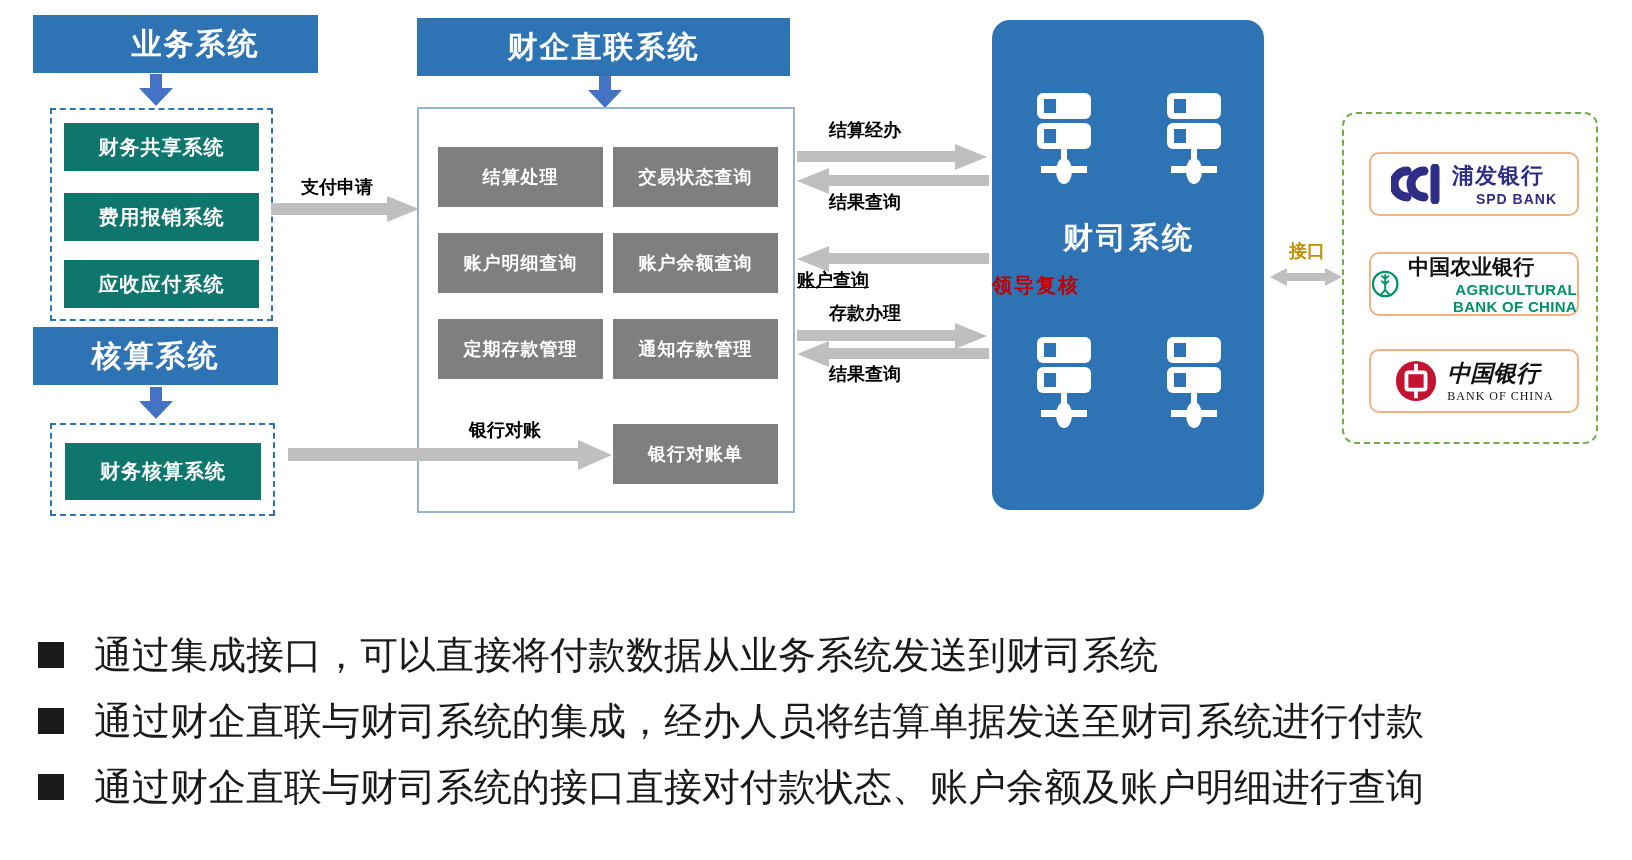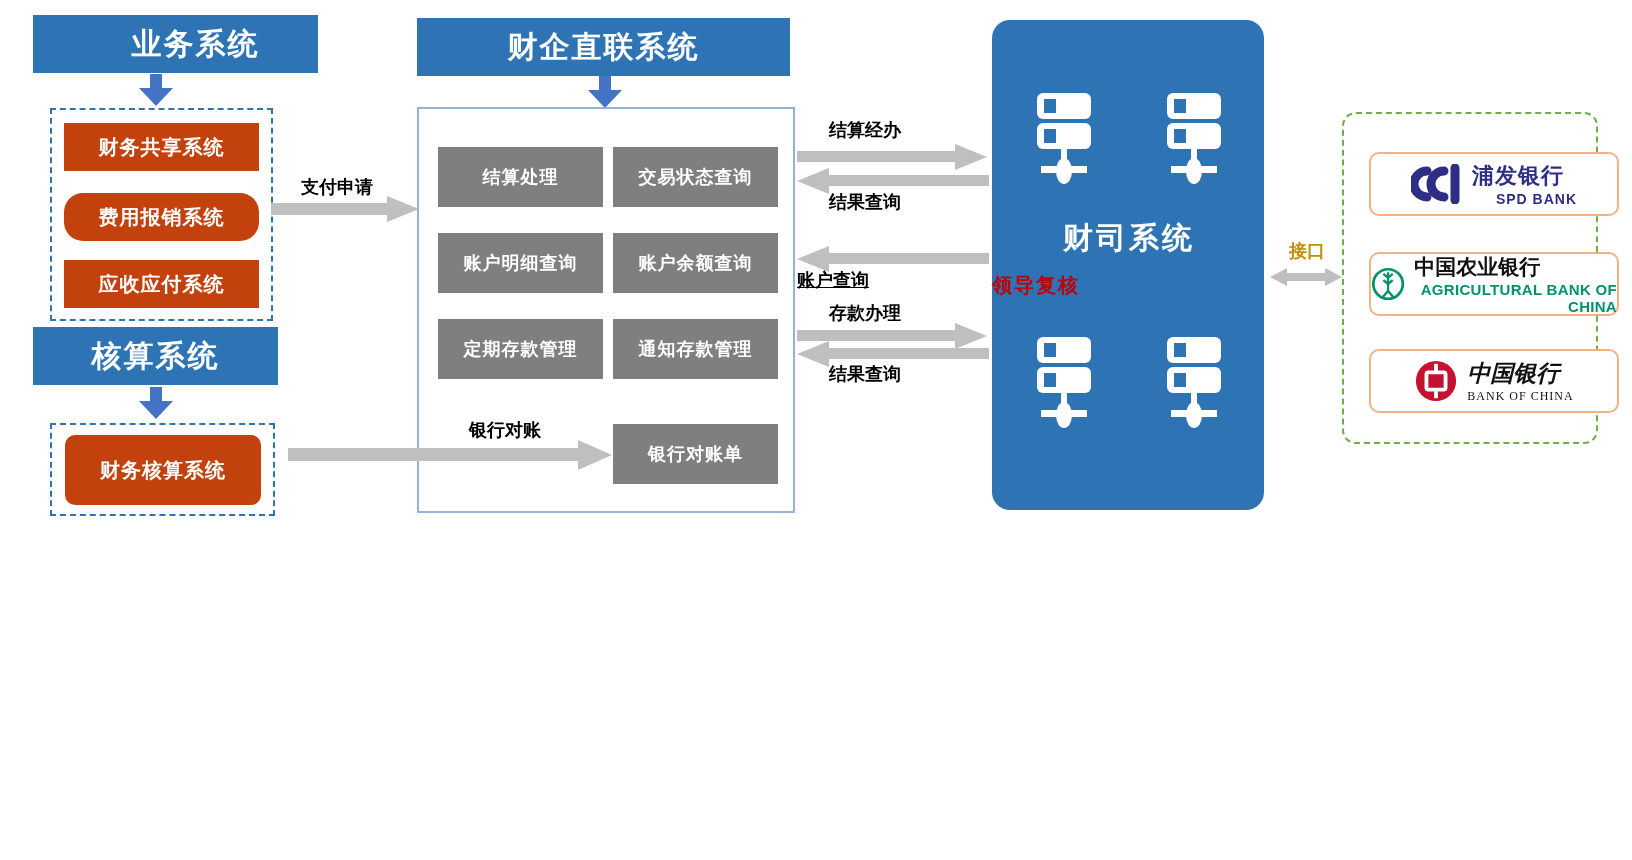--- a/index.html
+++ b/index.html
@@ -8,38 +8,38 @@
   .abs{position:absolute;}
   
   .hdr{background:#2E74B5;color:#fff;font-weight:bold;font-size:30px;letter-spacing:2px;
        display:flex;align-items:center;justify-content:center;}
   
   .darr{width:34px;height:32px;}
   
   .dash{border:2px dashed #2E74B5;background:#fff;box-sizing:border-box;}
   .gdash{border:2px dashed #70AD47;background:#fff;box-sizing:border-box;border-radius:14px;}
   
-  .green{background:#c2410c;color:#fff;font-weight:bold;font-size:20px;letter-spacing:1px;
+  .green{background:#0f766e;color:#fff;font-weight:bold;font-size:20px;letter-spacing:1px;
          display:flex;align-items:center;justify-content:center;}
   
   .mod{background:#7F7F7F;color:#fff;font-weight:bold;font-size:18px;letter-spacing:1px;
        display:flex;align-items:center;justify-content:center;width:165px;height:60px;}
   
   .mbox{border:2px solid #95B3D7;background:#fff;box-sizing:border-box;}
   
   .tbox{background:#2E74B5;border-radius:18px;}
   
   .abody{background:#BFBFBF;}
   .ahead-r{width:0;height:0;border-top:13px solid transparent;border-bottom:13px solid transparent;
            border-left:32px solid #BFBFBF;}
   .ahead-l{width:0;height:0;border-top:13px solid transparent;border-bottom:13px solid transparent;
            border-right:32px solid #BFBFBF;}
   .alabel{font-weight:bold;font-size:18px;color:#000;text-align:center;width:110px;}
   
-  .bankcard{position:absolute;left:25px;width:250px;height:64px;border:2px solid #F4B183;
+  .bankcard{position:absolute;left:25px;width:210px;height:64px;border:2px solid #F4B183;
             border-radius:10px;background:#fff;box-sizing:border-box;
             display:flex;align-items:center;justify-content:center;gap:9px;}
   .bank-cn-spd{color:#2F2E87;font-size:22px;font-weight:bold;letter-spacing:1px;}
   .bank-en-spd{color:#2F2E87;font-size:14px;font-weight:bold;letter-spacing:1px;margin-left:24px;}
   .bank-cn-serif{font-family:"Liberation Serif",serif;color:#111;font-size:21px;font-weight:bold;}
   .bank-en-abc{color:#00926A;font-size:15px;font-weight:bold;letter-spacing:0.3px;text-align:right;}
   .bank-en-boc{font-family:"Liberation Serif",serif;color:#111;font-size:12px;letter-spacing:1px;}
   
   .bullet-row{display:flex;align-items:center;height:66px;}
   .bullet-sq{width:26px;height:26px;background:#1a1a1a;margin-right:30px;flex:none;}
@@ -52,30 +52,30 @@
 <body>
 
 <div id="canvas">
 
   <div class="abs hdr" style="left:33px;top:15px;width:245px;height:58px;padding-left:40px;">业务系统</div>
   <svg class="abs darr" style="left:139px;top:74px;" viewBox="0 0 34 32">
     <polygon points="11,0 23,0 23,14 34,14 17,32 0,14 11,14" fill="#4472C4"></polygon>
   </svg>
   <div class="abs dash" style="left:50px;top:108px;width:223px;height:213px;">
     <div class="green abs" style="left:12px;top:13px;width:195px;height:48px;">财务共享系统</div>
-    <div class="green abs" style="left:12px;top:83px;width:195px;height:48px;border-radius:19px;">费用报销系统</div>
+    <div class="green abs" style="left:12px;top:83px;width:195px;height:48px;">费用报销系统</div>
     <div class="green abs" style="left:12px;top:150px;width:195px;height:48px;">应收应付系统</div>
   </div>
 
   <div class="abs hdr" style="left:33px;top:327px;width:245px;height:58px;">核算系统</div>
   <svg class="abs darr" style="left:139px;top:387px;" viewBox="0 0 34 32">
     <polygon points="11,0 23,0 23,14 34,14 17,32 0,14 11,14" fill="#4472C4"></polygon>
   </svg>
   <div class="abs dash" style="left:50px;top:423px;width:225px;height:93px;">
-    <div class="green abs" style="left:13px;top:10px;width:196px;height:70px;border-radius:10px;">财务核算系统</div>
+    <div class="green abs" style="left:13px;top:18px;width:196px;height:57px;">财务核算系统</div>
   </div>
 
   <div class="abs alabel" style="left:282px;top:175px;">支付申请</div>
   <div class="abs abody" style="left:271px;top:203px;width:116px;height:12px;"></div>
   <div class="abs ahead-r" style="left:387px;top:196px;"></div>
 
   <div class="abs hdr" style="left:417px;top:18px;width:373px;height:58px;">财企直联系统</div>
   <svg class="abs darr" style="left:588px;top:76px;" viewBox="0 0 34 32">
     <polygon points="11,0 23,0 23,14 34,14 17,32 0,14 11,14" fill="#4472C4"></polygon>
   </svg>
@@ -190,14 +190,28 @@
         <rect x="21" y="33" width="4" height="8" fill="#fff"></rect>
         <rect x="13" y="14" width="20" height="18" rx="2" fill="none" stroke="#fff" stroke-width="4"></rect>
       </svg>
       <div>
         <div class="bank-cn-serif" style="font-size:23px;font-style:italic;">中国银行</div>
         <div class="bank-en-boc">BANK OF CHINA</div>
       </div>
     </div>
   </div>
 
+  <div class="abs" style="left:38px;top:622px;">
+    <div class="bullet-row">
+      <div class="bullet-sq"></div>
+      <div class="bullet-tx">通过集成接口，可以直接将付款数据从业务系统发送到财司系统</div>
+    </div>
+    <div class="bullet-row">
+      <div class="bullet-sq"></div>
+      <div class="bullet-tx">通过财企直联与财司系统的集成，经办人员将结算单据发送至财司系统进行付款</div>
+    </div>
+    <div class="bullet-row">
+      <div class="bullet-sq"></div>
+      <div class="bullet-tx">通过财企直联与财司系统的接口直接对付款状态、账户余额及账户明细进行查询</div>
+    </div>
+  </div>
 
 </div>
 
 </body></html>

